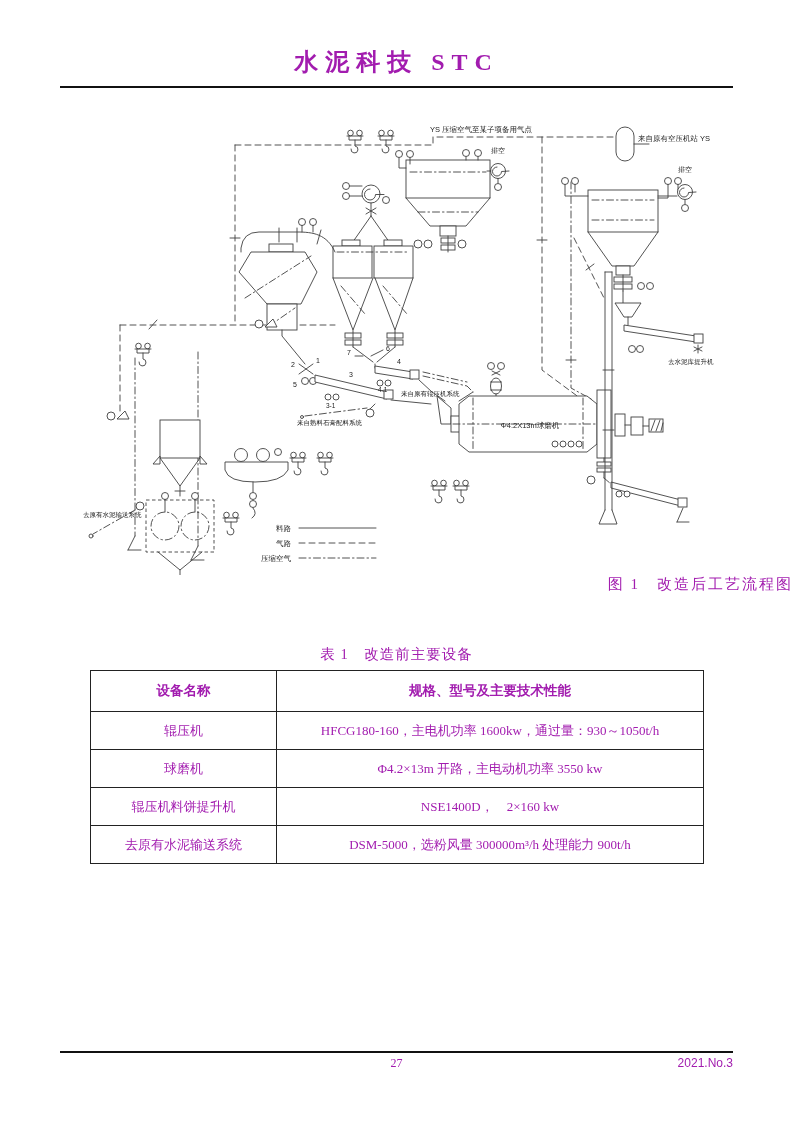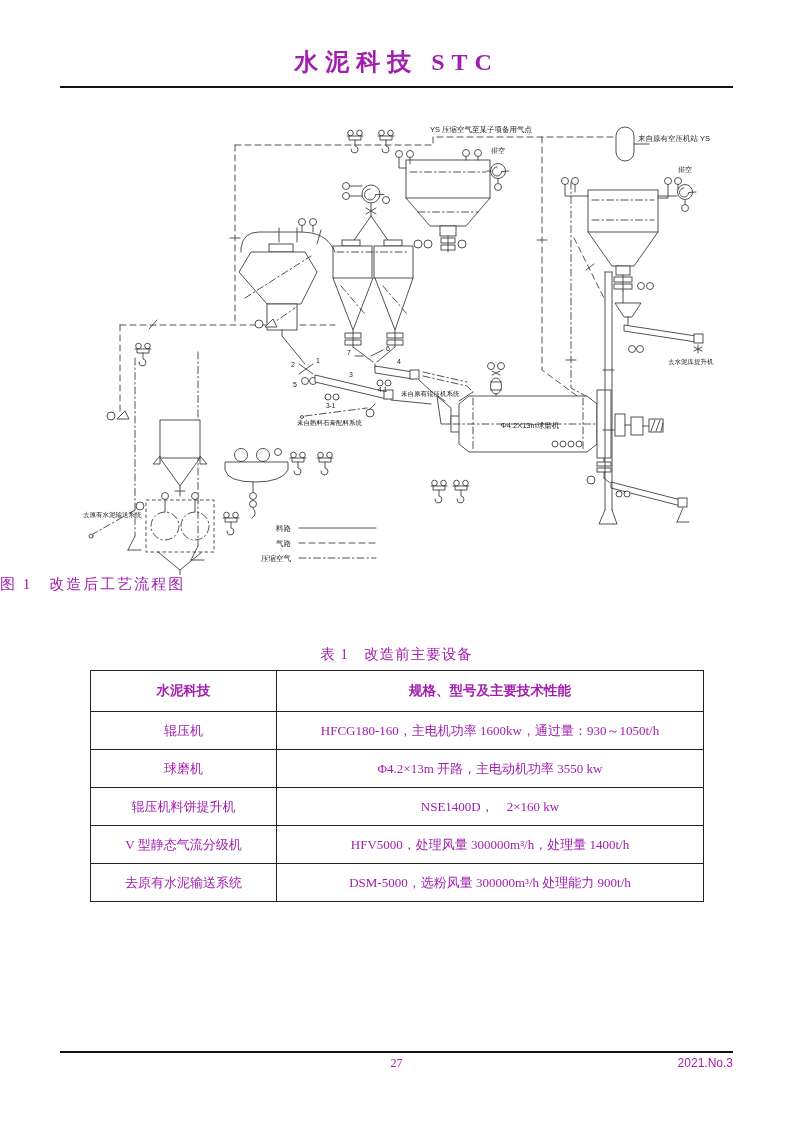--- a/index.html
+++ b/index.html
@@ -2,21 +2,21 @@
 <html><head>
 <meta charset="utf-8">
 <style>
   html,body{margin:0;padding:0;background:#888;}
   .page{width:793px;height:1122px;position:relative;background:#fff;margin:0 auto;
         font-family:"Liberation Serif","DejaVu Serif",serif;color:#a21caf;overflow:hidden;}
   .header-title{position:absolute;top:46px;left:0;width:100%;text-align:center;
         font-size:24px;font-weight:bold;letter-spacing:7px;}
   .header-rule{position:absolute;top:86px;left:60px;width:673px;border-top:2.5px solid #111;}
   .diagram{position:absolute;left:83px;top:120px;}
-  .fig-caption{position:absolute;top:575px;left:0;width:100%;text-align:left;font-size:15px;letter-spacing:2px;}
+  .fig-caption{position:absolute;top:575px;left:0;width:100%;text-align:right;font-size:15px;letter-spacing:2px;}
   .tbl-title{position:absolute;top:645px;left:0;width:100%;text-align:center;font-size:14.5px;letter-spacing:1px;}
   .tbl-wrap{position:absolute;left:90px;top:670px;width:614px;}
   table{border-collapse:collapse;width:100%;table-layout:fixed;}
   th,td{border:1.5px solid #222;text-align:center;font-size:13px;padding:0 6px;}
   th{height:40px;font-size:13.5px;font-weight:bold;}
   td{height:37px;}
   .col-name{width:186px;}
   .footer-rule{position:absolute;top:1051px;left:60px;width:673px;border-top:2px solid #111;}
   .page-number{position:absolute;top:1056px;left:0;width:100%;text-align:center;
         font-size:12px;font-family:Liberation Serif, serif;}
@@ -342,40 +342,36 @@
   <div class="tbl-title">表 1　改造前主要设备</div>
 
   <div class="tbl-wrap">
     <table>
       <colgroup>
           <col class="col-name">
           <col>
         </colgroup>
       <thead>
         <tr>
-          <th>水泥科技</th>
+          <th>设备名称</th>
           <th>规格、型号及主要技术性能</th>
         </tr>
       </thead>
       <tbody>
         <tr>
           <td>辊压机</td>
           <td>HFCG180-160，主电机功率 1600kw，通过量：930～1050t/h</td>
         </tr>
         <tr>
           <td>球磨机</td>
           <td>Φ4.2×13m 开路，主电动机功率 3550 kw</td>
         </tr>
         <tr>
           <td>辊压机料饼提升机</td>
           <td>NSE1400D，　2×160 kw</td>
-        </tr>
-        <tr>
-          <td>V 型静态气流分级机</td>
-          <td>HFV5000，处理风量 300000m³/h，处理量 1400t/h</td>
         </tr>
         <tr>
           <td>去原有水泥输送系统</td>
           <td>DSM-5000，选粉风量 300000m³/h 处理能力 900t/h</td>
         </tr>
       </tbody>
     </table>
   </div>
 
   <div class="footer-rule"></div>

